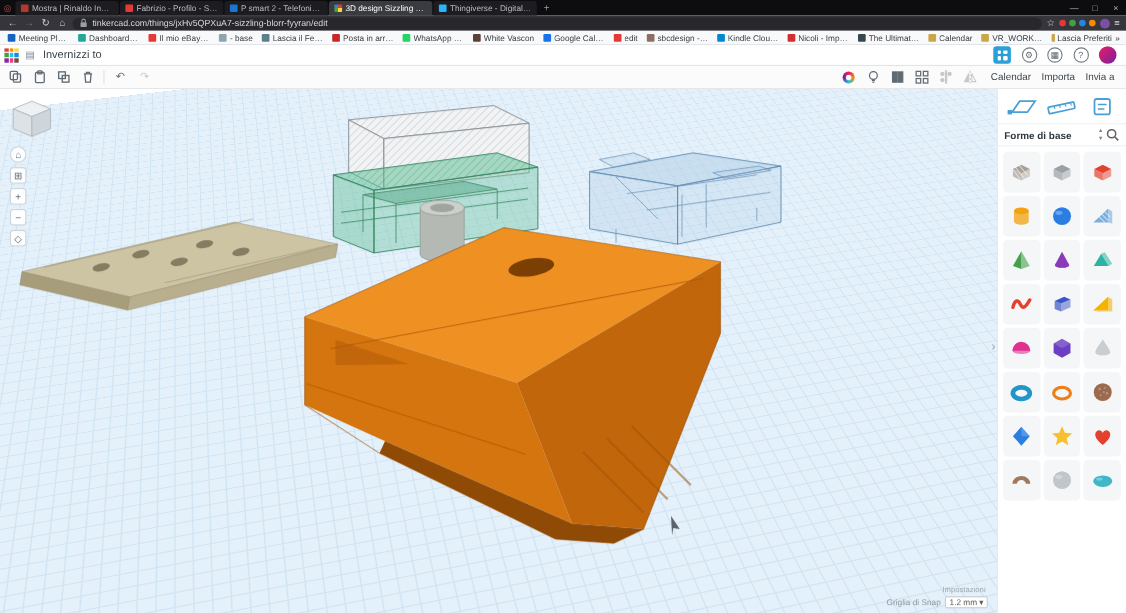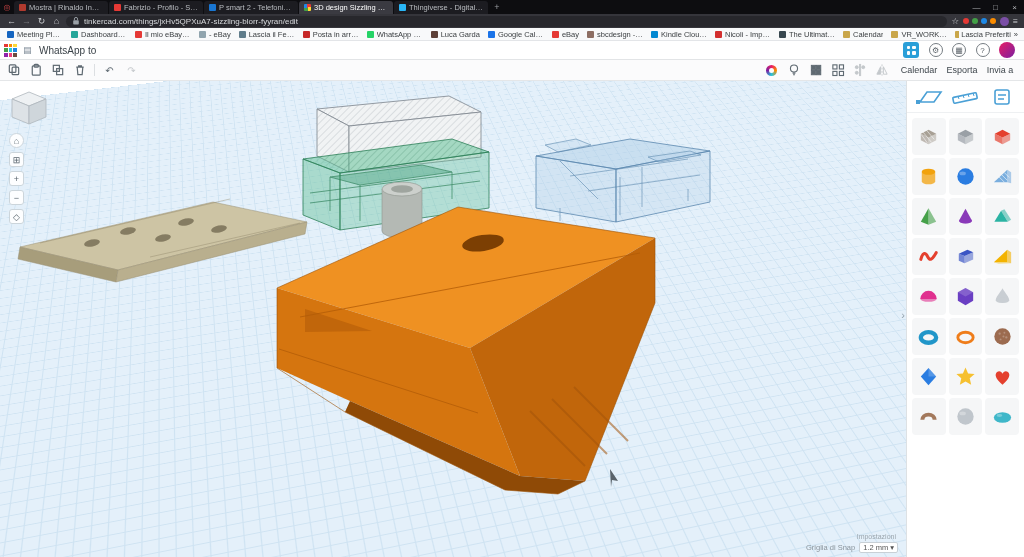--- a/index.html
+++ b/index.html
@@ -221,51 +221,51 @@
         <span class="bm-label">Dashboard | Tink…</span>
       </div>
 
       <div class="bookmark">
         <span class="bm-fav" style="background: rgb(229, 57, 53);"></span>
         <span class="bm-label">Il mio eBay - Ogget…</span>
       </div>
 
       <div class="bookmark">
         <span class="bm-fav" style="background: rgb(144, 164, 174);"></span>
-        <span class="bm-label">- eBay</span>
+        <span class="bm-label">- base</span>
       </div>
 
       <div class="bookmark">
         <span class="bm-fav" style="background: rgb(96, 125, 139);"></span>
         <span class="bm-label">Lascia il Feedback</span>
       </div>
 
       <div class="bookmark">
         <span class="bm-fav" style="background: rgb(198, 40, 40);"></span>
         <span class="bm-label">Posta in arrivo (657…</span>
       </div>
 
       <div class="bookmark">
         <span class="bm-fav" style="background: rgb(37, 211, 102);"></span>
         <span class="bm-label">WhatsApp Web</span>
       </div>
 
       <div class="bookmark">
         <span class="bm-fav" style="background: rgb(93, 64, 55);"></span>
-        <span class="bm-label">Luca Garda</span>
+        <span class="bm-label">White Vascon</span>
       </div>
 
       <div class="bookmark">
         <span class="bm-fav" style="background: rgb(26, 115, 232);"></span>
         <span class="bm-label">Google Calendar -…</span>
       </div>
 
       <div class="bookmark">
         <span class="bm-fav" style="background: rgb(229, 57, 53);"></span>
-        <span class="bm-label">eBay</span>
+        <span class="bm-label">edit</span>
       </div>
 
       <div class="bookmark">
         <span class="bm-fav" style="background: rgb(141, 110, 99);"></span>
         <span class="bm-label">sbcdesign - Garda…</span>
       </div>
 
       <div class="bookmark">
         <span class="bm-fav" style="background: rgb(2, 136, 209);"></span>
         <span class="bm-label">Kindle Cloud Reader</span>
@@ -310,21 +310,21 @@
       <span class="logo-cell" style="background: rgb(251, 140, 0);"></span>
       <span class="logo-cell" style="background: rgb(253, 216, 53);"></span>
       <span class="logo-cell" style="background: rgb(67, 160, 71);"></span>
       <span class="logo-cell" style="background: rgb(38, 198, 218);"></span>
       <span class="logo-cell" style="background: rgb(30, 136, 229);"></span>
       <span class="logo-cell" style="background: rgb(142, 36, 170);"></span>
       <span class="logo-cell" style="background: rgb(236, 64, 122);"></span>
       <span class="logo-cell" style="background: rgb(109, 76, 65);"></span>
     </div>
   <div class="doc-icon">▤</div>
-  <div class="app-title">WhatsApp to</div>
+  <div class="app-title">Invernizzi to</div>
   <div class="header-right">
     <div class="panel-toggle">
       <span></span>
         <span></span>
         <span></span>
         <span></span>
     </div>
     <div class="hdr-circle">⚙</div>
     <div class="hdr-circle">▦</div>
     <div class="hdr-circle">?</div>
@@ -395,21 +395,21 @@
   </div>
   <div class="tool-icon dim">
     <svg width="14" height="14" viewBox="0 0 15 15">
       <path d="M7.5,1.5 V13.5" stroke="currentColor" stroke-width="1" stroke-dasharray="2,1.5" fill="none"></path>
       <polygon points="6,4 6,12 2,12" fill="currentColor"></polygon>
       <polygon points="9,4 9,12 13,12" fill="none" stroke="currentColor" stroke-width="1"></polygon>
     </svg>
   </div>
   <div class="panel-actions">
     <span>Calendar</span>
-    <span>Esporta</span>
+    <span>Importa</span>
     <span>Invia a</span>
   </div>
 </div>
 
 <div class="main">
   <div class="canvas">
     <div class="workplane"></div>
 
     <svg class="scene-svg" viewBox="0 0 906 476">
       <defs>
@@ -539,20 +539,31 @@
       <svg width="30" height="22" viewBox="0 0 30 22">
         <rect x="3" y="9" width="24" height="6" rx="1" transform="rotate(-12 15 12)" fill="none" stroke="currentColor" stroke-width="1.6"></rect>
         <path d="M8,10 l1,3 M13,9 l1,3 M18,8 l1,3 M23,7 l1,3" stroke="currentColor" stroke-width="1" fill="none"></path>
       </svg>
       <svg width="30" height="22" viewBox="0 0 30 22">
         <rect x="8" y="4" width="14" height="14" rx="2" fill="none" stroke="currentColor" stroke-width="1.6"></rect>
         <path d="M11,9 h8 M11,13 h6" stroke="currentColor" stroke-width="1.4" fill="none"></path>
       </svg>
     </div>
 
+    <div class="category-row">
+      <span class="category-label">Forme di base</span>
+      <span class="sort-arrows">
+        <span>▴</span>
+          <span>▾</span>
+      </span>
+      <svg width="13" height="13" viewBox="0 0 14 14">
+        <circle cx="6" cy="6" r="4" fill="none" stroke="#5f6368" stroke-width="1.5"></circle>
+        <path d="M9,9 L12.5,12.5" stroke="#5f6368" stroke-width="1.5"></path>
+      </svg>
+    </div>
 
     <div class="shapes-grid">
 
         <div class="shape-tile">
           <svg viewBox="0 0 24 24" fill="currentColor" style="color: rgb(168, 160, 149);">
             <polygon points="4,9 12,5 20,9 12,13"></polygon>
             <polygon points="4,9 12,13 12,20 4,16" opacity=".7"></polygon>
             <polygon points="12,13 20,9 20,16 12,20" opacity=".5"></polygon>
             <g stroke="#fff" stroke-width="1" opacity=".55">
               <line x1="6" y1="7" x2="15" y2="18"></line>

